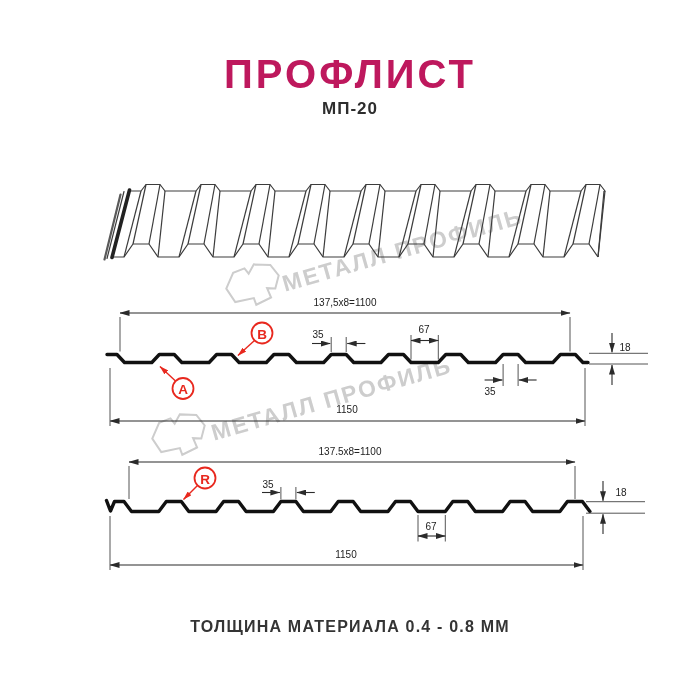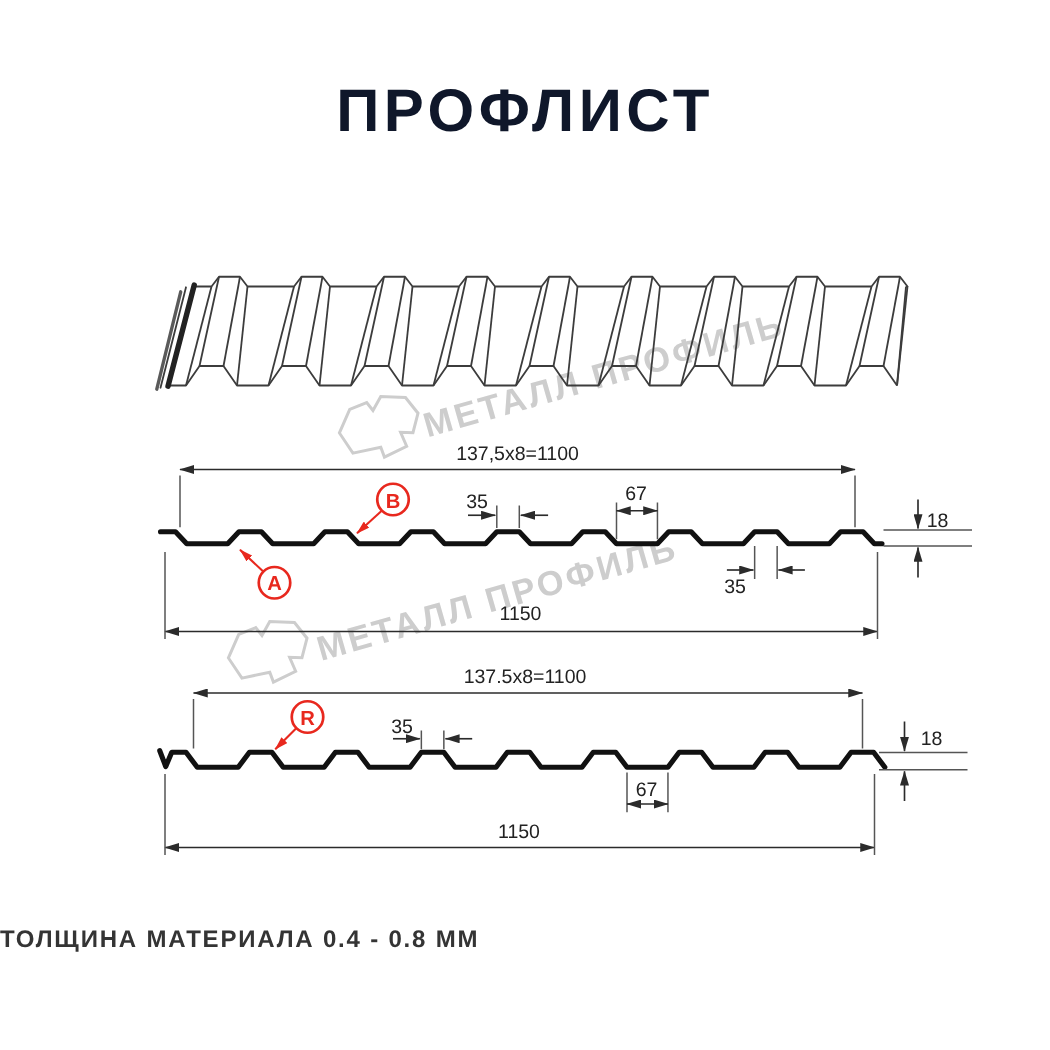--- a/index.html
+++ b/index.html
@@ -1,42 +1,43 @@
 <!DOCTYPE html>
 <html><head>
 <meta charset="utf-8">
 <style>
   html,body{margin:0;padding:0;background:#fff;}
   #stage{position:relative;width:700px;height:700px;background:#ffffff;overflow:hidden;
          font-family:"Liberation Sans",sans-serif;}
   
   .page-title{position:absolute;left:0;top:52px;width:700px;text-align:center;
-    font-size:40px;font-weight:bold;letter-spacing:3px;color:#0f172a;}
+    font-size:40px;font-weight:bold;letter-spacing:3px;color:#be185d;}
   .page-subtitle{position:absolute;left:0;top:99px;width:700px;text-align:center;
     font-size:17px;font-weight:bold;letter-spacing:1px;color:#2d2d2d;}
-  .page-footer{position:absolute;left:0;top:618px;width:700px;text-align:left;
+  .page-footer{position:absolute;left:0;top:618px;width:700px;text-align:center;
     font-size:16px;font-weight:600;letter-spacing:1.2px;color:#343434;}
   
   .wm-text{position:absolute;font-size:23px;font-weight:bold;letter-spacing:2px;
     color:#cdcdcd;white-space:nowrap;transform-origin:0 50%;z-index:1;}
   .wm-logo{position:absolute;z-index:1;}
   
   #draw{position:absolute;left:0;top:0;z-index:2;}
   
-  .dim{position:absolute;font-size:13px;color:#222;white-space:nowrap;
+  .dim{position:absolute;font-size:10px;color:#222;white-space:nowrap;
     transform:translate(-50%,-50%);z-index:3;}
   .redmark{position:absolute;font-size:13.5px;font-weight:bold;color:#e8281e;
     transform:translate(-50%,-50%);z-index:4;}
 </style>
 </head>
 <body>
 
 <div id="stage">
 
   <div class="page-title">ПРОФЛИСТ</div>
+  <div class="page-subtitle">МП-20</div>
 
   <svg class="wm-logo" style="left:224px;top:261px;transform:rotate(-12deg);" width="58" height="47" viewBox="0 0 58 47">
     <path d="M2,22 L12,8 L24,6 L27,12 L34,4 L50,8 L56,20 L50,32 L42,30 L44,40 L28,44 L27,37 L8,37 Z" fill="none" stroke="#cdcdcd" stroke-width="2"></path>
   </svg>
   <div class="wm-text" style="left:283px;top:271px;transform:rotate(-16deg);">МЕТАЛЛ ПРОФИЛЬ</div>
 
   <svg class="wm-logo" style="left:150px;top:411px;transform:rotate(-12deg);" width="58" height="47" viewBox="0 0 58 47">
     <path d="M2,22 L12,8 L24,6 L27,12 L34,4 L50,8 L56,20 L50,32 L42,30 L44,40 L28,44 L27,37 L8,37 Z" fill="none" stroke="#cdcdcd" stroke-width="2"></path>
   </svg>
   <div class="wm-text" style="left:212px;top:420px;transform:rotate(-16deg);">МЕТАЛЛ ПРОФИЛЬ</div>

